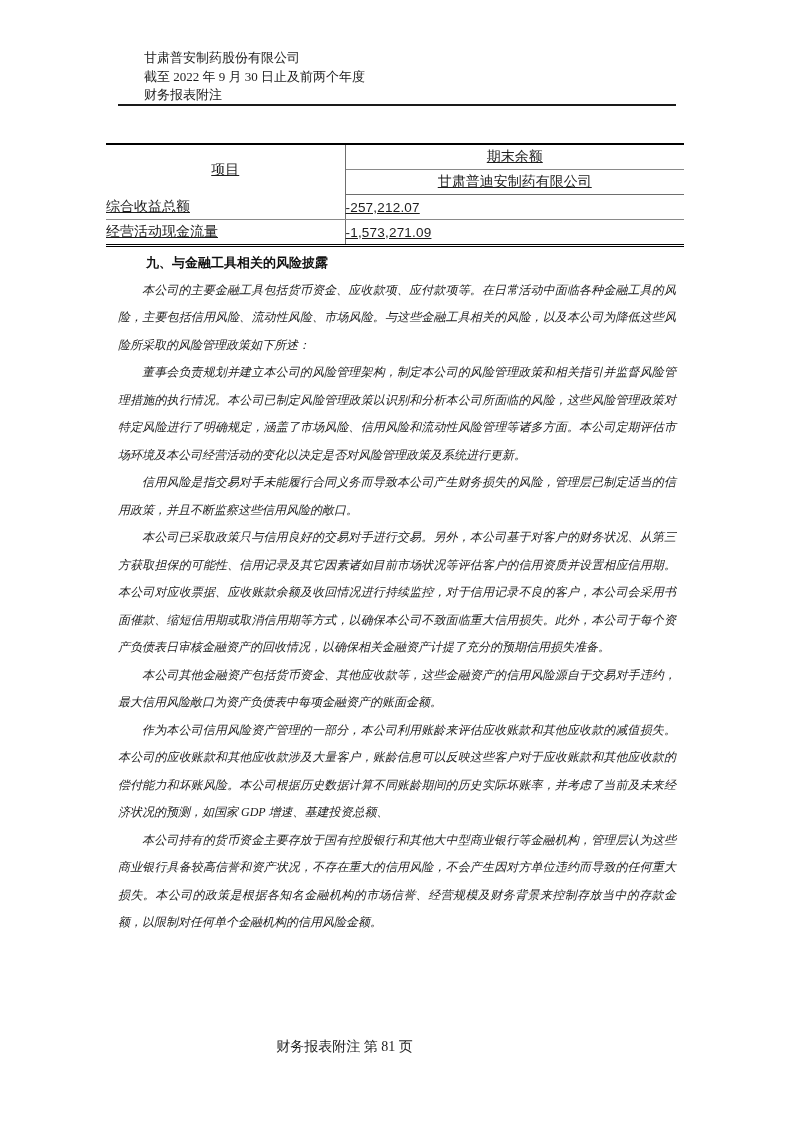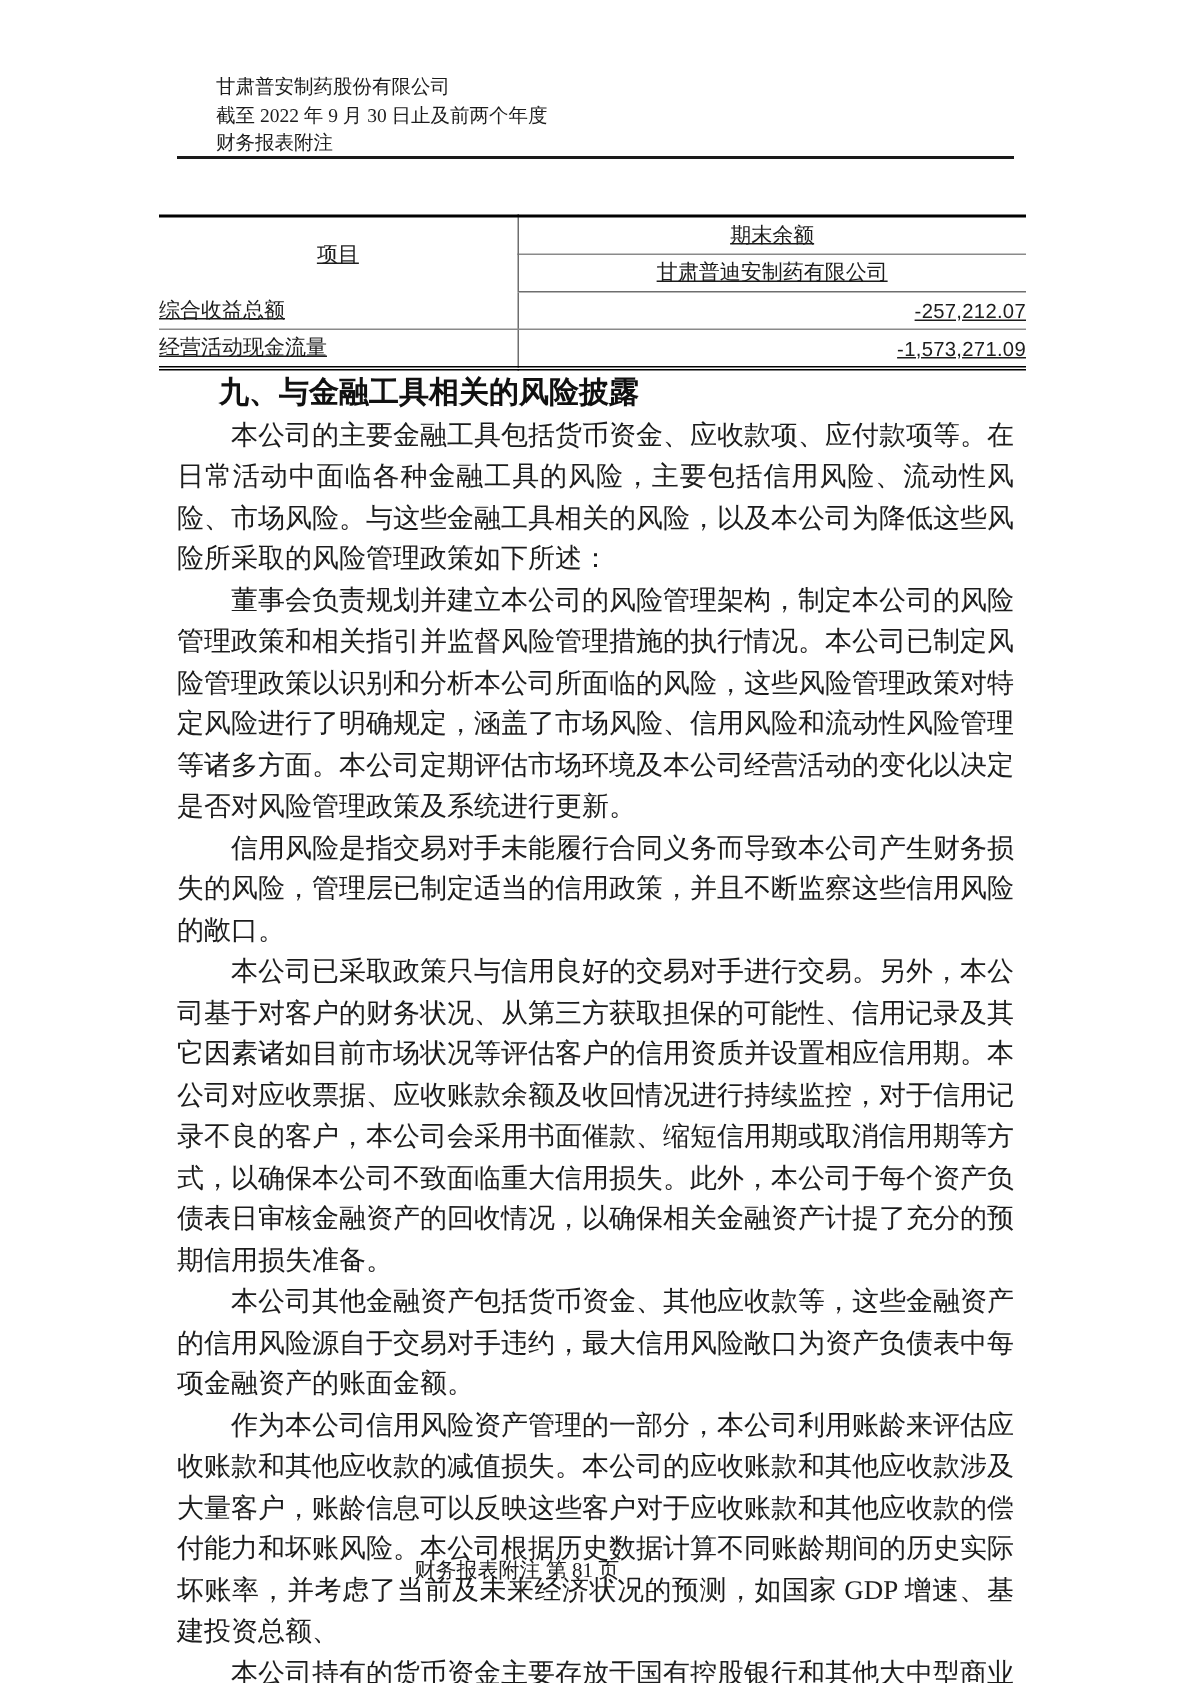--- a/index.html
+++ b/index.html
@@ -71,49 +71,49 @@
     height: 26px;
   }
   .row-sep td { border-bottom: 1px solid #8a8a8a; }
   .cell-item {
     border-right: 1px solid #6e6e6e;
     padding-left: 6px;
     text-align: left;
     height: 25px;
   }
   .cell-value {
-    text-align: right;
     padding-right: 7px;
     font-family: "Liberation Sans", "DejaVu Sans", sans-serif;
     font-size: 13.5px;
     letter-spacing: 0.2px;
   }
 
   
   .content {
     position: absolute;
     left: 118px;
     top: 249px;
     width: 558px;
   }
   .sec-title {
     font-family: "Liberation Sans", "DejaVu Sans", sans-serif;
     font-weight: 700;
-    font-size: 20px;
+    font-size: 13px;
     line-height: 27.5px;
     padding-left: 28px;
     color: #111;
   }
   .content p {
     margin: 0;
-    font-size: 18px;
+    font-size: 12px;
     line-height: 27.5px;
     text-align: justify;
     text-indent: 2em;
     color: #1c1c1c;
+    font-style: italic;
   }
 
   
   .doc-footer {
     position: absolute;
     left: 0;
     top: 1038px;
     width: 689px;
     text-align: center;
     font-size: 14px;

